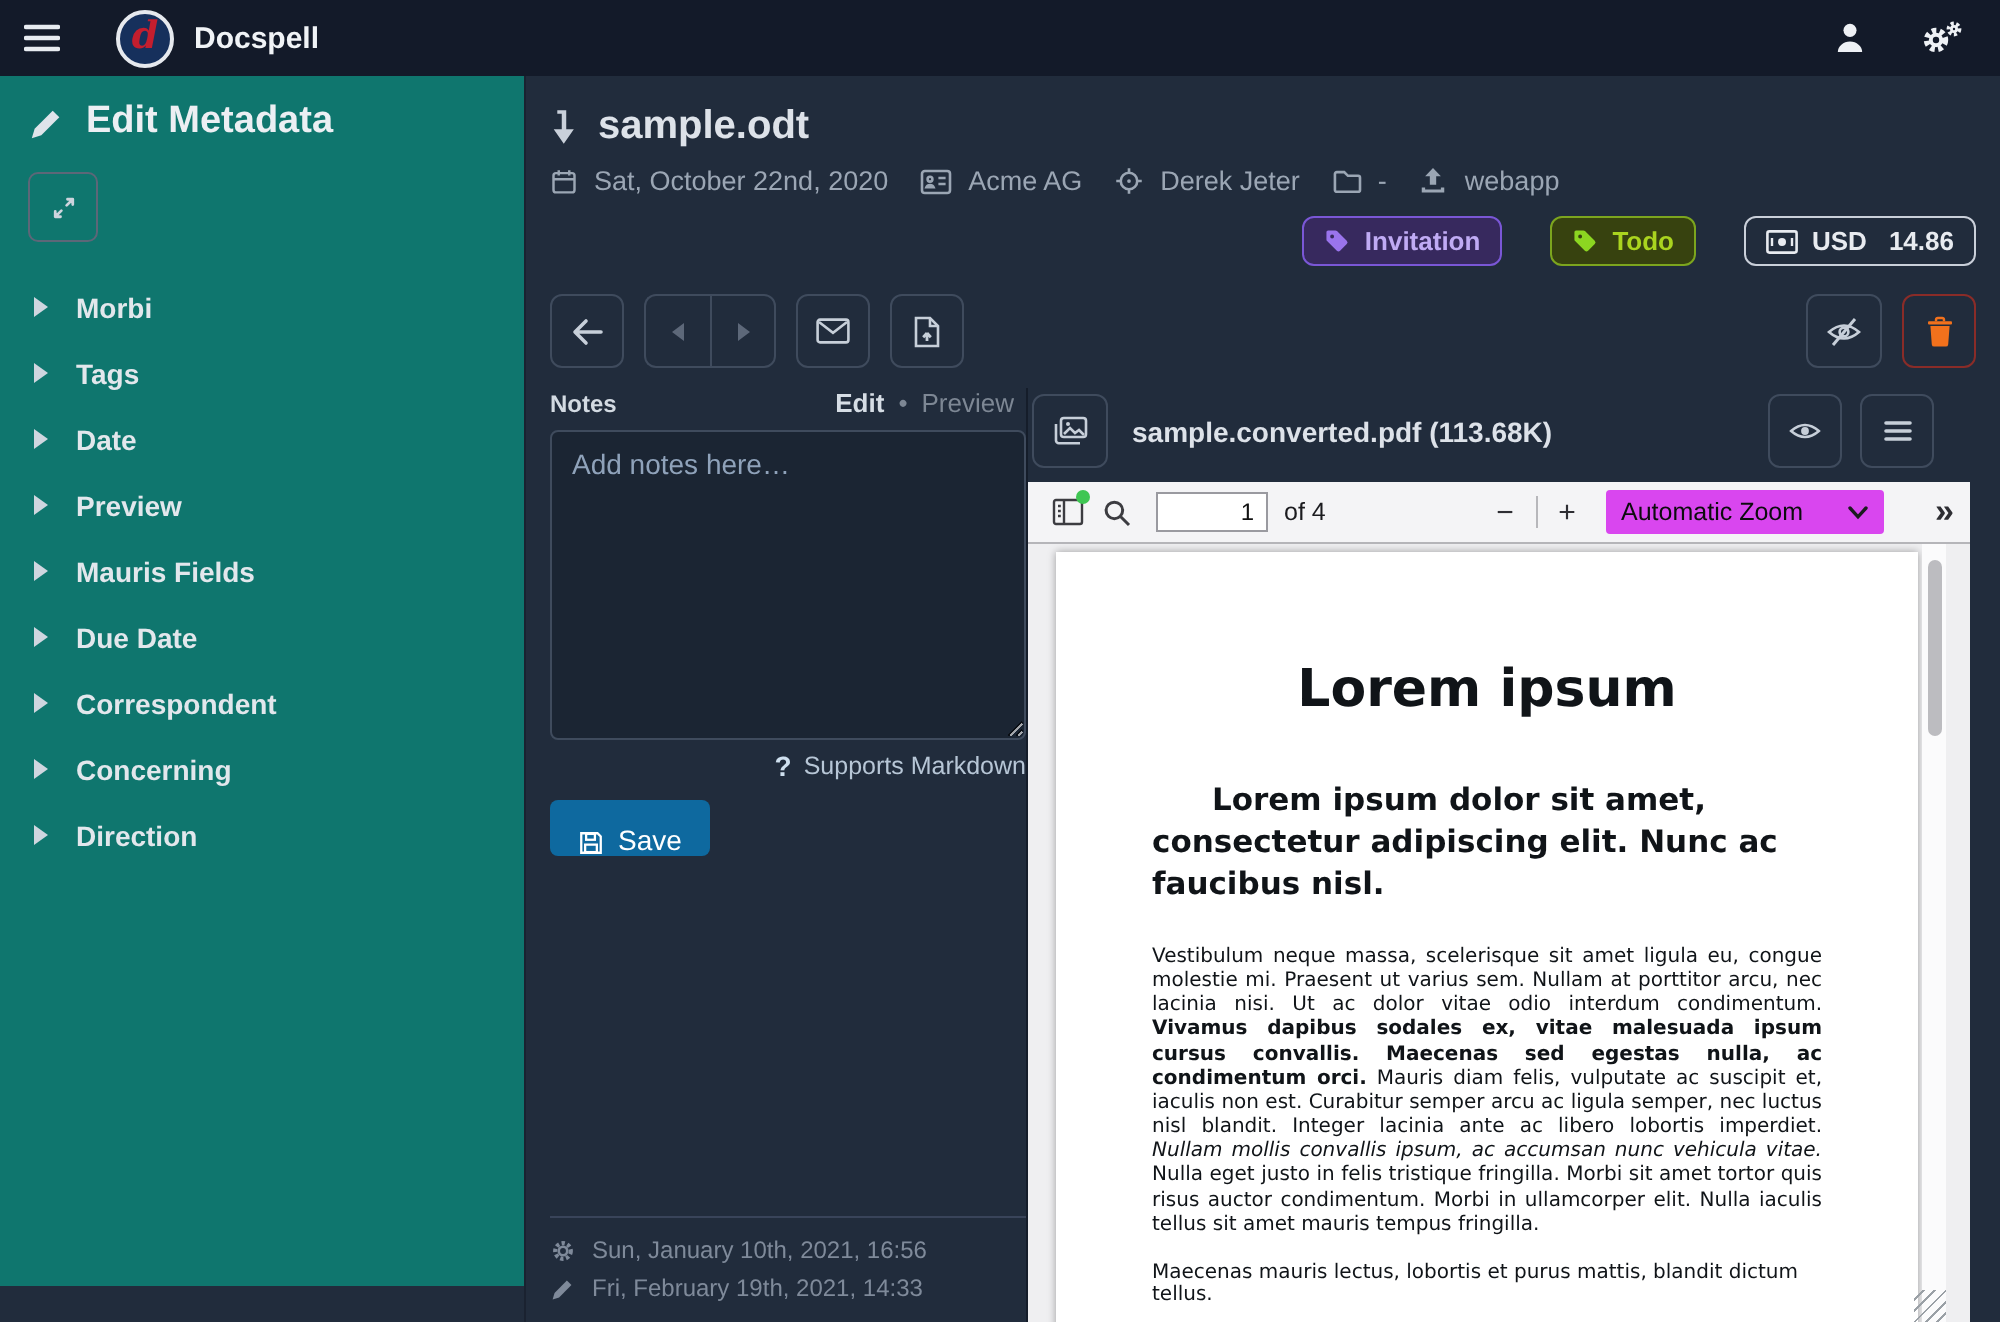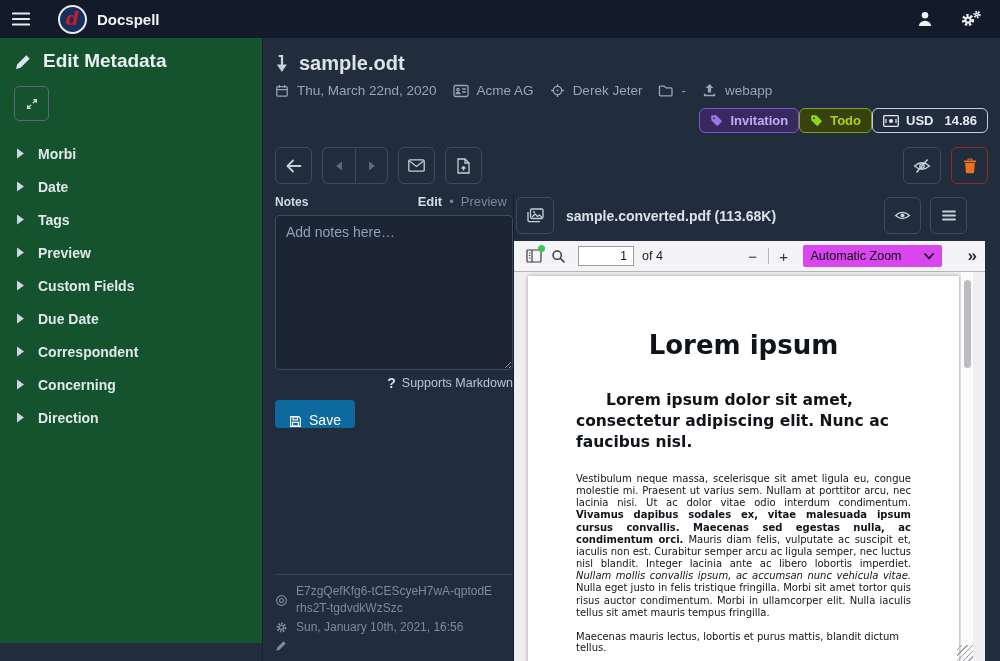--- a/index.html
+++ b/index.html
@@ -14,41 +14,41 @@
             display:flex; align-items:center; z-index:5; }
   .nav-burger { width:42px; display:flex; justify-content:center; color:#e8ecf1; cursor:pointer; }
   .nav-logo { width:29px; height:29px; border-radius:50%; background:#16305c; border:2px solid #e6e9ee;
               margin-left:16px; display:flex; align-items:center; justify-content:center;
               font-family:"DejaVu Serif", serif; font-weight:bold; font-style:italic;
               color:#c41e2e; font-size:19px; line-height:1; padding-bottom:2px; }
   .nav-title { margin-left:10px; font-weight:bold; font-size:15px; color:#f0f3f6; }
   .nav-right { margin-left:auto; display:flex; align-items:center; gap:26px; padding-right:18px; color:#eef1f5; }
 
   
-  .sidebar { position:absolute; top:38px; left:0; bottom:18px; width:262px; background:#14532d; }
+  .sidebar { position:absolute; top:38px; left:0; bottom:18px; width:262px; background:#0f766e; }
   .sb-head { display:flex; align-items:center; gap:10px; padding:12px 14px 4px 14px; }
   .sb-head-title { font-size:19px; font-weight:bold; color:#eceff3; }
   .sb-expand { margin:10px 0 0 14px; width:35px; height:35px; border:1px solid #5c6778; border-radius:5px;
                background:transparent; color:#cdd4dd; display:flex; align-items:center; justify-content:center; cursor:pointer; }
   .sb-items { margin-top:16px; }
   .sb-item { display:flex; align-items:center; gap:13px; padding:8px 16px; height:33px;
              font-size:14px; font-weight:bold; color:#e2e7ec; cursor:pointer; }
   .sb-item .icon { color:#cfd6df; }
 
   
   .main { position:absolute; top:38px; left:262px; right:0; bottom:0; background:#212c3c;
           display:flex; flex-direction:column; border-left:1px solid #1a2230; }
   .doc-title { display:flex; align-items:center; gap:10px; padding:14px 0 0 12px;
                font-size:20px; font-weight:bold; color:#dde2e9; }
   .doc-title .icon { color:#c9d0da; }
   .doc-meta { display:flex; align-items:center; gap:8px; padding:8px 0 0 12px;
               font-size:13.5px; color:#9ba6b4; }
   .doc-meta .icon { color:#9ba6b4; margin-left:8px; }
   .doc-meta .icon:first-child { margin-left:0; }
-  .badge-row { display:flex; justify-content:flex-end; align-items:center; gap:0; padding:10px 12px 0 0;text-align:right; }
+  .badge-row { display:flex; justify-content:flex-end; align-items:center; gap:24px; padding:10px 12px 0 0;text-align:right; }
   .badge { display:inline-flex; align-items:center; gap:7px; height:25px; padding:0 10px;
            border-radius:6px; font-size:13px; font-weight:bold; border:1px solid; }
   .badge-purple { background:#37295e; border-color:#7a57d6; color:#c0abf4; }
   .badge-purple .icon { color:#9a74ec; }
   .badge-green { background:#37420f; border-color:#7ca51e; color:#aad41f; }
   .badge-green .icon { color:#8cd621; }
   .badge-money { background:transparent; border-color:#c9cfd9; color:#e8ebf0; }
   .badge-money .icon { color:#e8ebf0; }
   .badge-money .amt { margin-left:4px; }
 
@@ -186,45 +186,45 @@
             </svg>
           </span>
         <span>Morbi</span>
       </div>
       <div class="sb-item">
         <span class="icon">
             <svg width="9" height="11" viewBox="0 0 9 11">
               <path d="M1 0.5l7 5-7 5z" fill="currentColor"></path>
             </svg>
           </span>
+        <span>Tags</span>
+      </div>
+      <div class="sb-item">
+        <span class="icon">
+            <svg width="9" height="11" viewBox="0 0 9 11">
+              <path d="M1 0.5l7 5-7 5z" fill="currentColor"></path>
+            </svg>
+          </span>
         <span>Date</span>
       </div>
       <div class="sb-item">
         <span class="icon">
             <svg width="9" height="11" viewBox="0 0 9 11">
               <path d="M1 0.5l7 5-7 5z" fill="currentColor"></path>
             </svg>
           </span>
-        <span>Tags</span>
-      </div>
-      <div class="sb-item">
-        <span class="icon">
-            <svg width="9" height="11" viewBox="0 0 9 11">
-              <path d="M1 0.5l7 5-7 5z" fill="currentColor"></path>
-            </svg>
-          </span>
         <span>Preview</span>
       </div>
       <div class="sb-item">
         <span class="icon">
             <svg width="9" height="11" viewBox="0 0 9 11">
               <path d="M1 0.5l7 5-7 5z" fill="currentColor"></path>
             </svg>
           </span>
-        <span>Custom Fields</span>
+        <span>Mauris Fields</span>
       </div>
       <div class="sb-item">
         <span class="icon">
             <svg width="9" height="11" viewBox="0 0 9 11">
               <path d="M1 0.5l7 5-7 5z" fill="currentColor"></path>
             </svg>
           </span>
         <span>Due Date</span>
       </div>
       <div class="sb-item">
@@ -265,21 +265,21 @@
       <span>sample.odt</span>
     </div>
 
     <div class="doc-meta">
       <span class="icon">
         <svg width="14" height="15" viewBox="0 0 16 16" fill="none" stroke="currentColor" stroke-width="1.4">
             <rect x="2" y="3.5" width="12" height="11" rx="1.4"></rect>
             <path d="M2 7h12M5 1.8v3M11 1.8v3"></path>
           </svg>
       </span>
-      <span>Thu, March 22nd, 2020</span>
+      <span>Sat, October 22nd, 2020</span>
       <span class="icon">
         <svg width="16" height="14" viewBox="0 0 16 14" fill="none" stroke="currentColor" stroke-width="1.3">
             <rect x="1" y="1.5" width="14" height="11" rx="1.4"></rect>
             <circle cx="5" cy="5.6" r="1.2"></circle>
             <path d="M3.2 9.6a1.9 1.6 0 0 1 3.6 0zM9.2 5h3.6M9.2 8h3.6"></path>
           </svg>
       </span>
       <span>Acme AG</span>
       <span class="icon">
         <svg width="15" height="15" viewBox="0 0 16 16" fill="none" stroke="currentColor" stroke-width="1.4">
@@ -422,42 +422,34 @@
                 <rect x="5" y="2.4" width="5.4" height="3.6"></rect>
                 <rect x="4.4" y="9" width="7.2" height="4.6"></rect>
               </svg>
           </span>
           <span>Save</span>
         </button>
 
         <div class="info-block">
           <div class="info-row">
             <span class="icon">
-              <svg width="13" height="13" viewBox="0 0 16 16" fill="none" stroke="currentColor" stroke-width="1.4">
-                  <circle cx="8" cy="8" r="6"></circle>
-                  <circle cx="8" cy="8" r="2.4"></circle>
-                </svg>
-            </span>
-            <span class="info-id">E7zgQefKfg6-tCEScyeH7wA-qptodErhs2T-tgdvdkWzSzc</span>
-          </div>
-          <div class="info-row">
-            <span class="icon">
               <svg width="13" height="13" viewBox="0 0 16 16" fill="none" stroke="currentColor">
                   <circle cx="8" cy="8" r="4.8" stroke-width="2.6" stroke-dasharray="2 1.6"></circle>
                   <circle cx="8" cy="8" r="2.6" stroke-width="1.6"></circle>
                 </svg>
             </span>
             <span>Sun, January 10th, 2021, 16:56</span>
           </div>
           <div class="info-row">
             <span class="icon">
               <svg width="13" height="13" viewBox="0 0 16 16">
                   <path d="M1.6 14.4l1.2-4 7.6-7.6 2.8 2.8-7.6 7.6z" fill="currentColor"></path>
                 </svg>
             </span>
+            <span>Fri, February 19th, 2021, 14:33</span>
           </div>
         </div>
       </section>
 
       <section class="viewer-col">
         <div class="attach-head">
           <button class="btn">
             <span class="icon">
               <svg width="18" height="15" viewBox="0 0 18 15" fill="none" stroke="currentColor" stroke-width="1.3">
                   <rect x="4.5" y="1" width="12.5" height="9.5" rx="1.4"></rect>

